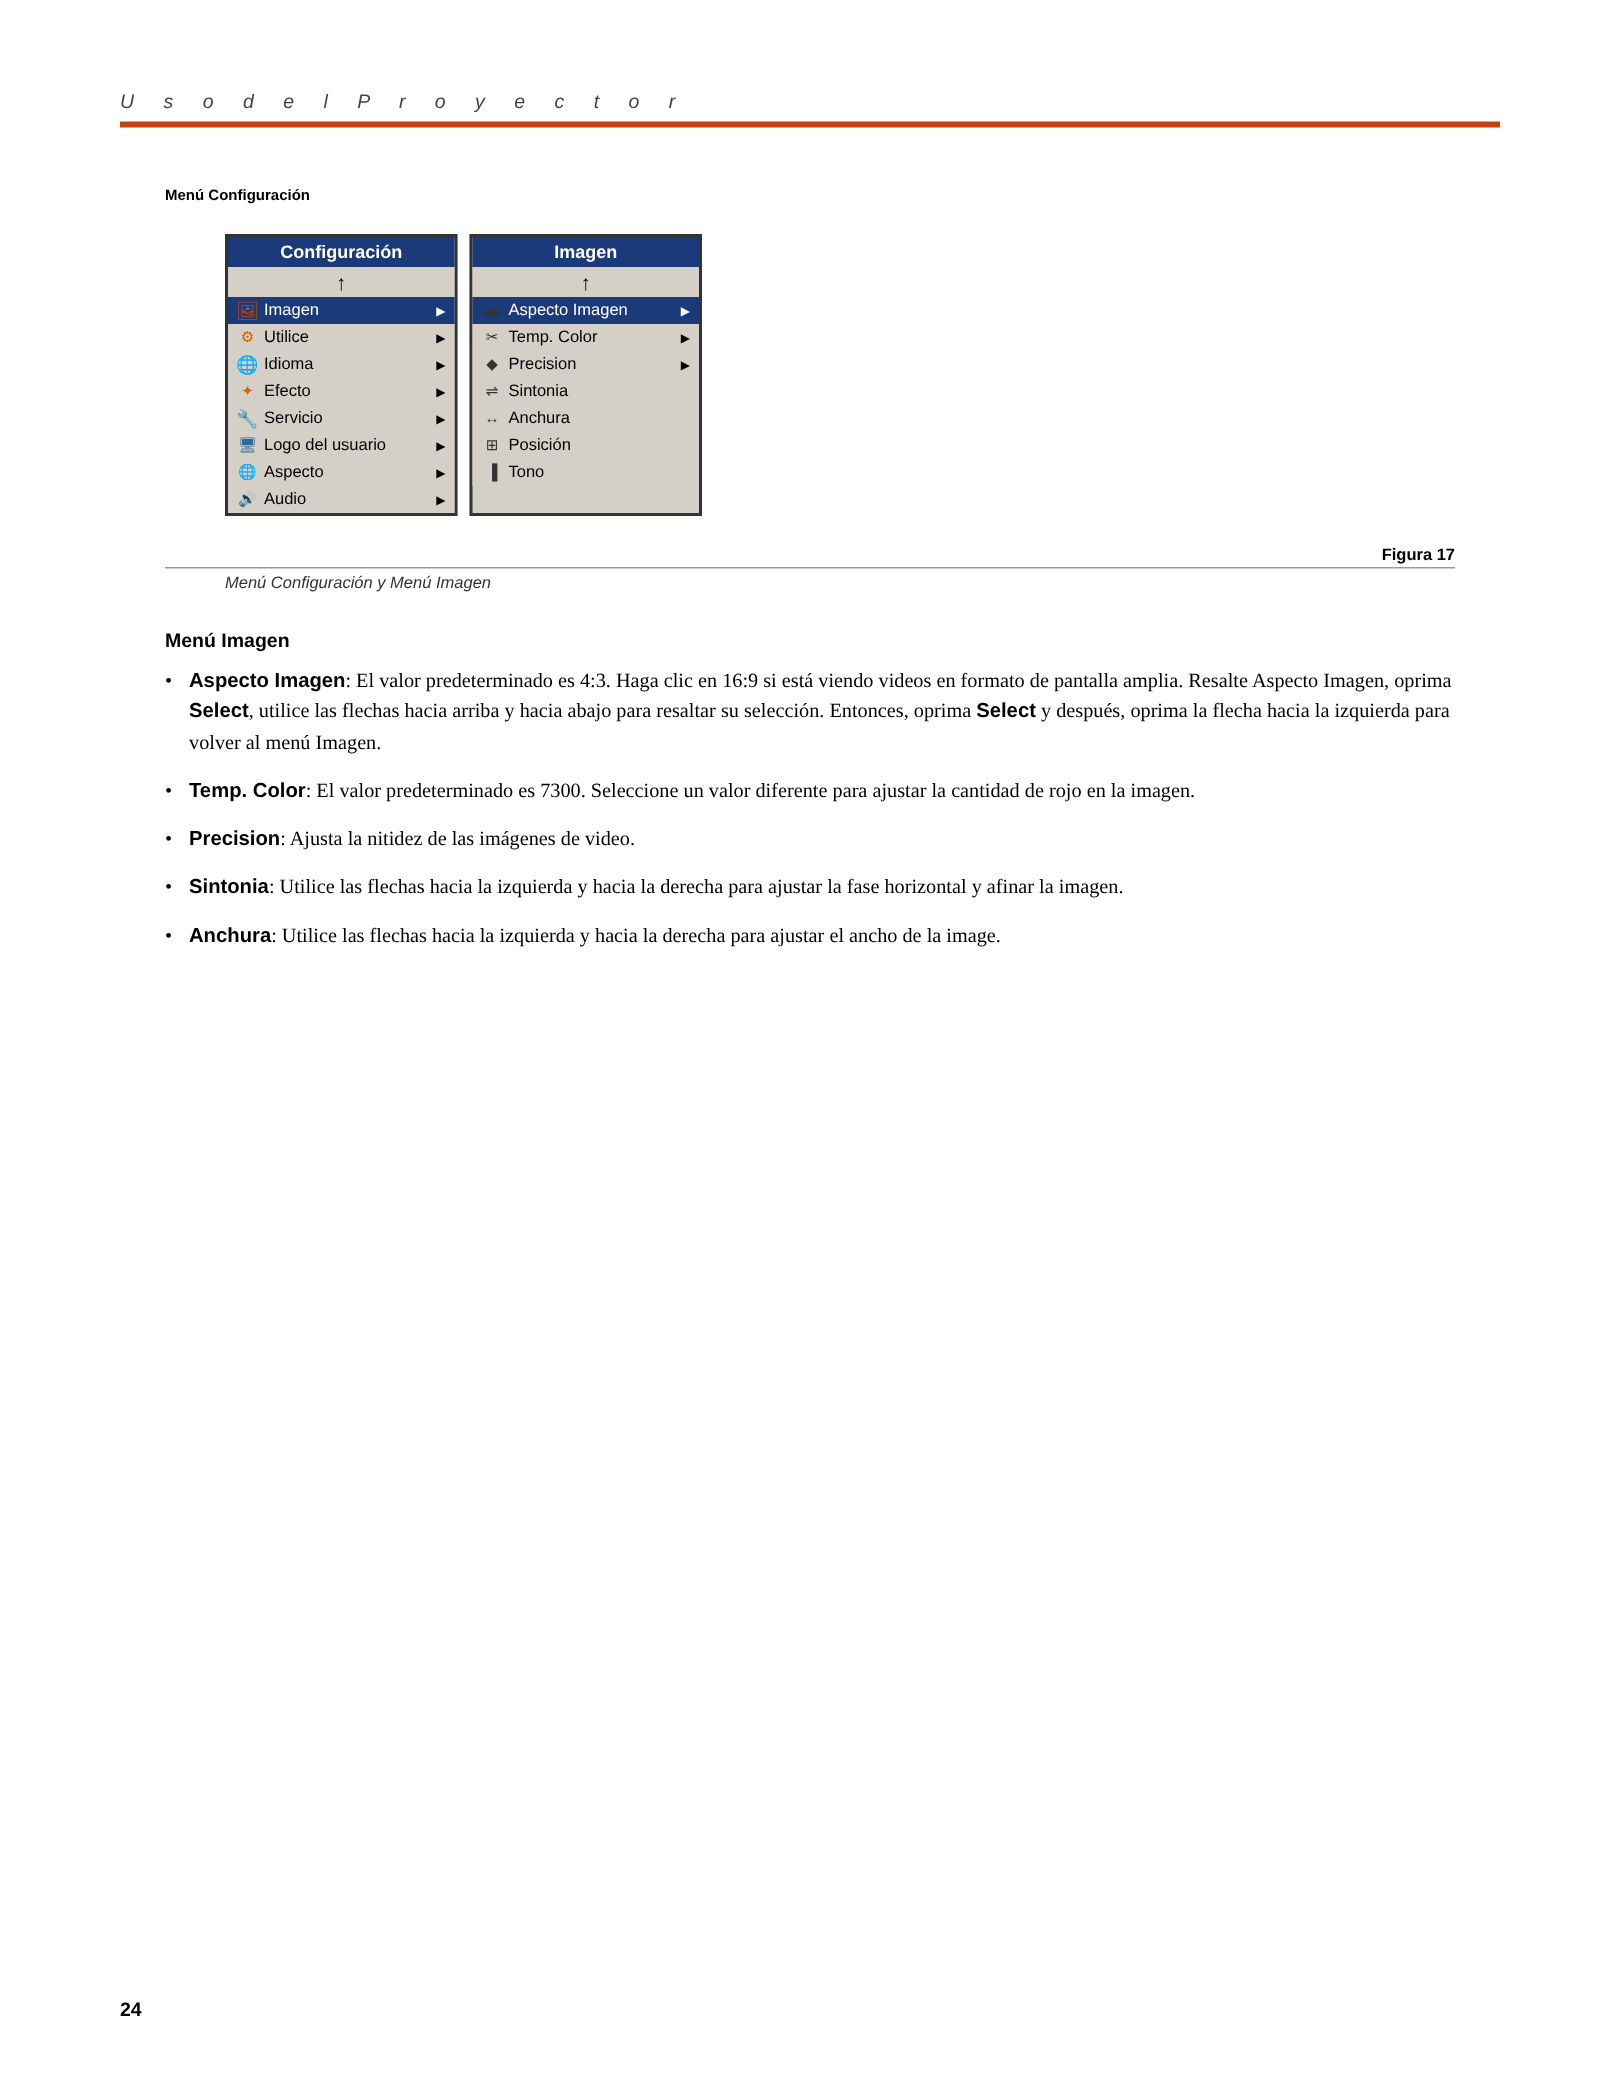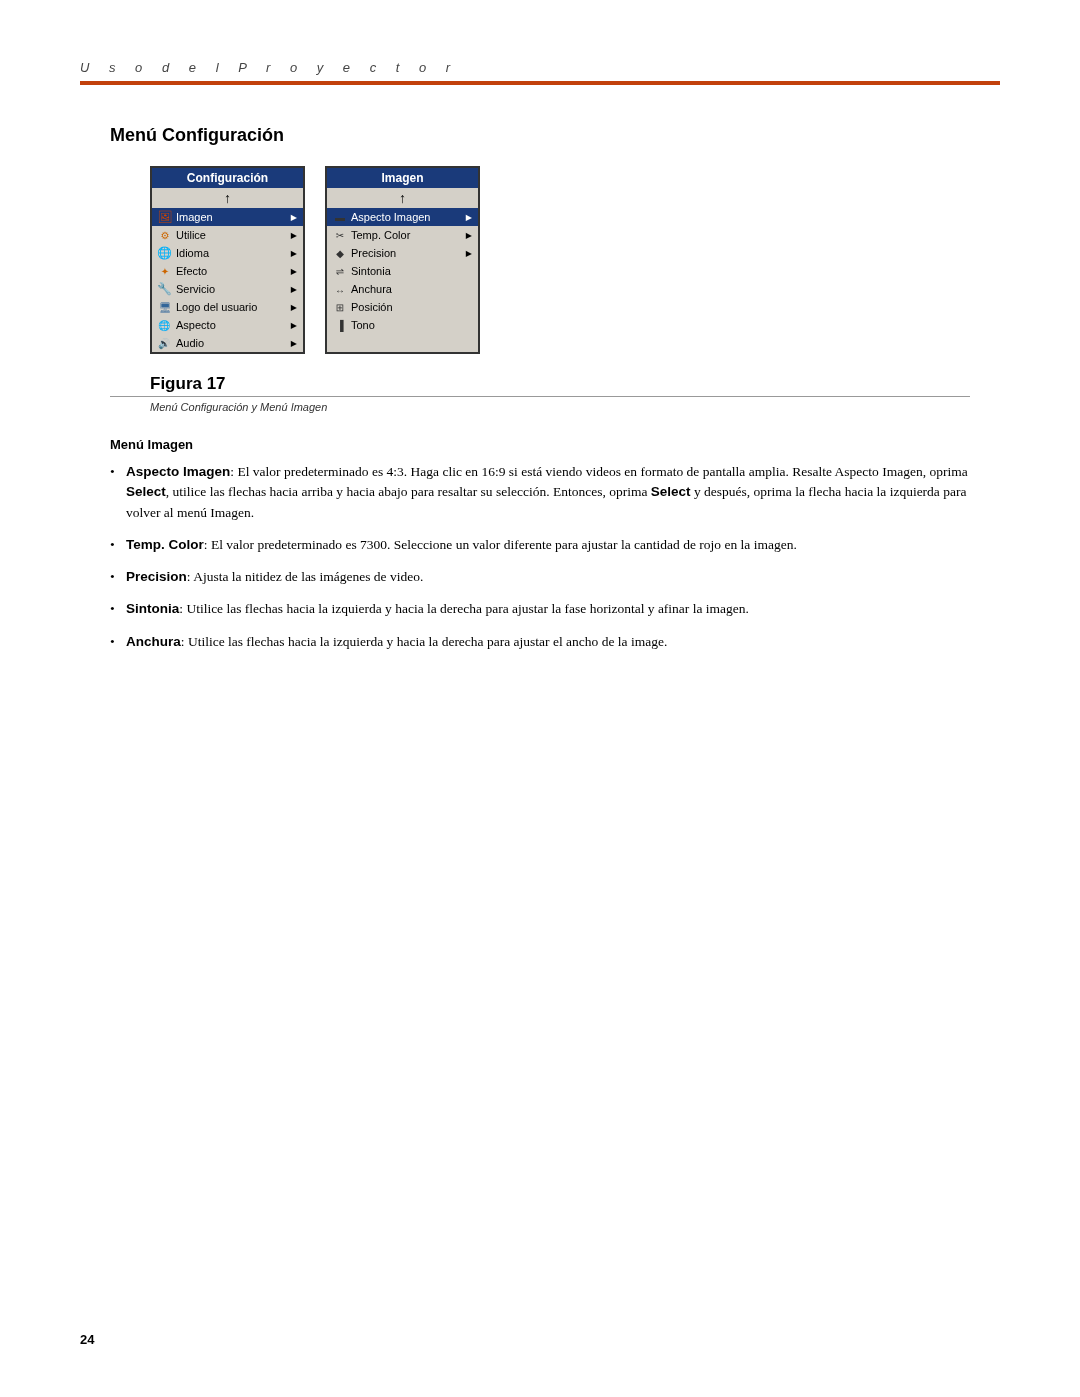--- a/index.html
+++ b/index.html
@@ -36,29 +36,29 @@
       font-style: italic;
     }
 
     
     .main-content {
       padding: 0 30px;
     }
 
     .section-title {
       font-family: Arial, sans-serif;
-      font-size: 18px;
+      font-size: 10px;
       font-weight: bold;
       margin-bottom: 20px;
     }
 
     
     .menus-area {
       display: flex;
-      gap: 20px;
+      gap: 8px;
       margin-bottom: 20px;
       margin-left: 40px;
     }
 
     
     .menu-box {
       border: 2px solid #333;
       min-width: 155px;
       font-family: Arial, sans-serif;
       font-size: 11px;
@@ -115,25 +115,26 @@
     }
 
     .menu-item-arrow {
       font-size: 8px;
       margin-left: auto;
     }
 
     
     .figure-label {
       font-family: Arial, sans-serif;
-      font-size: 17px;
+      font-size: 11px;
       font-weight: bold;
       margin-bottom: 2px;
       margin-top: 4px;
       margin-left: 40px;
+      text-align: right;
     }
 
     .figure-line {
       border-top: 1px solid #999;
       margin-bottom: 4px;
     }
 
     .figure-caption {
       font-family: Arial, sans-serif;
       font-size: 11px;

